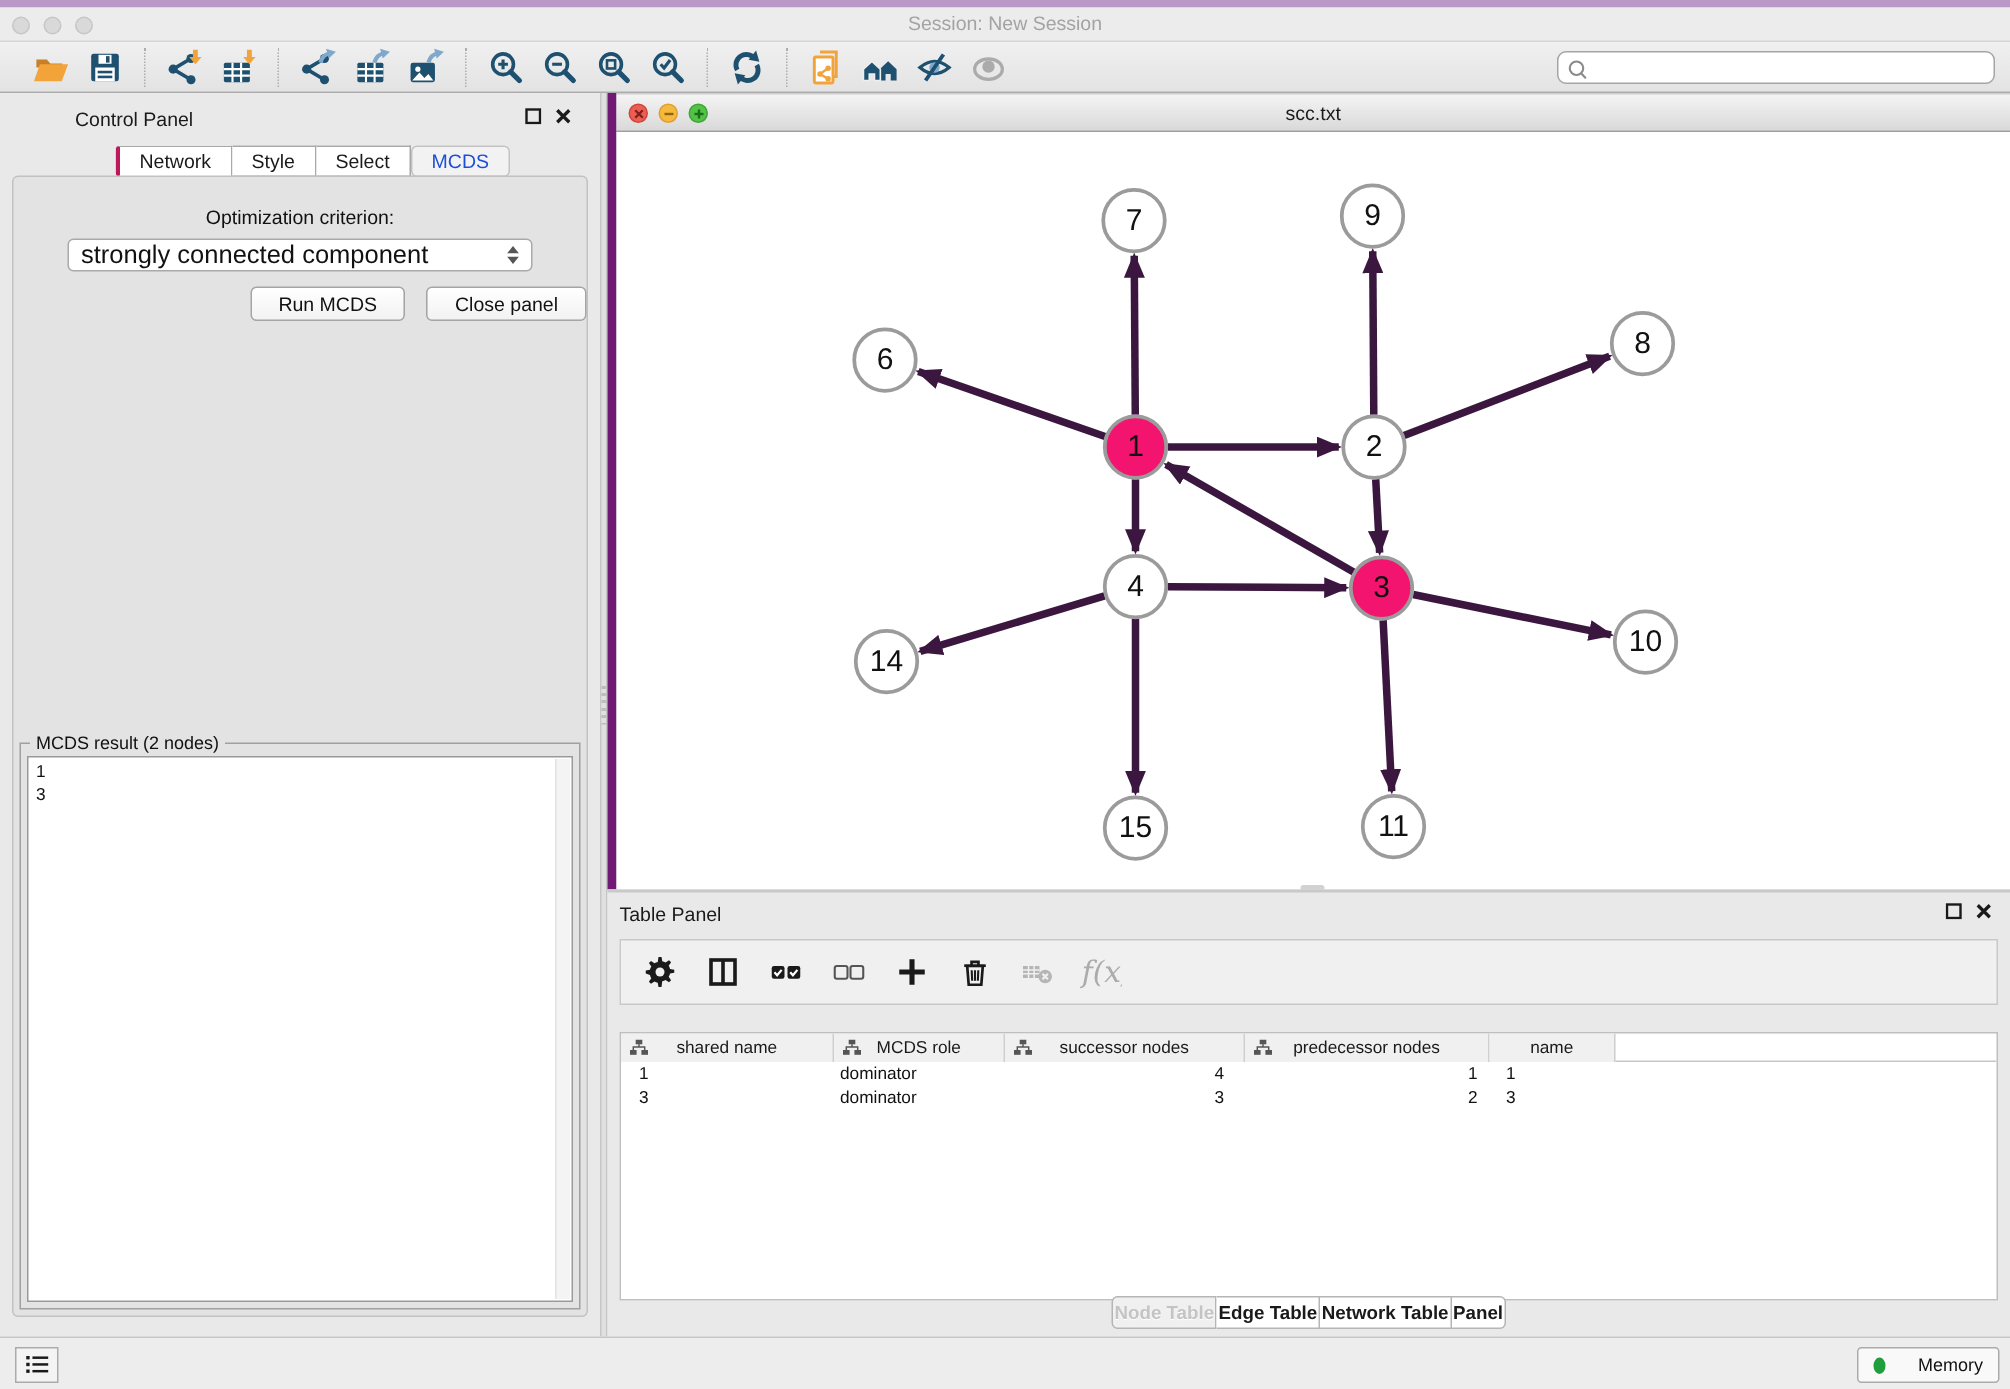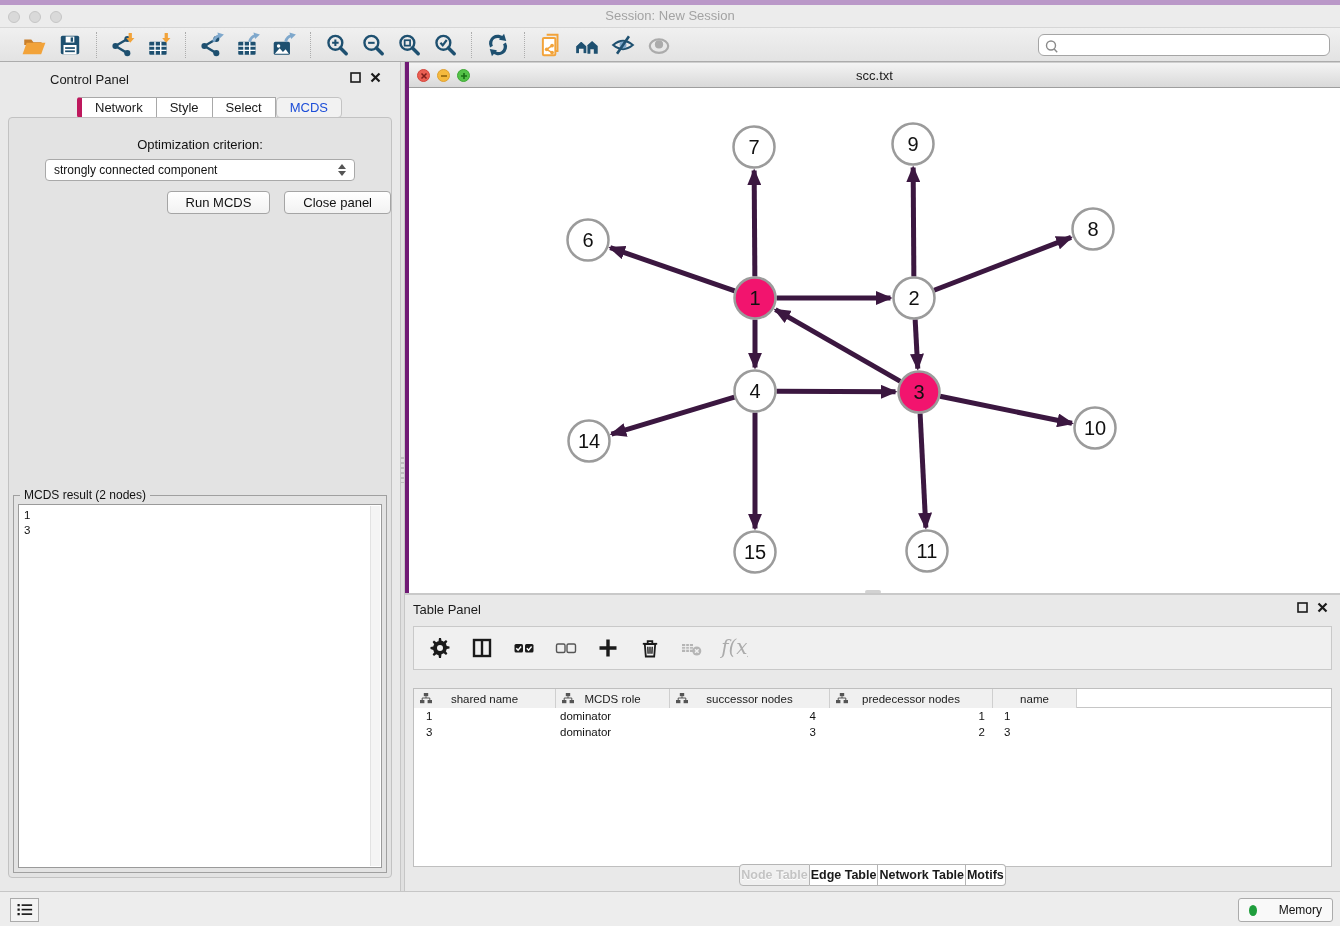--- a/index.html
+++ b/index.html
@@ -25,41 +25,41 @@
   
   .main { position:absolute; top:62px; left:0; width:1340px; height:829px; }
 
   
   .control-panel { position:absolute; top:0; left:0; width:400px; height:829px; background:#E9E9E9; }
   .cp-header { position:absolute; top:0; left:0; right:7px; height:34px;margin-left:36px; }
   .cp-title { position:absolute; left:14px; top:10px; font-size:13px; color:#1A1A1A; }
   .panel-controls { position:absolute; right:12px; top:10px; display:flex; gap:9px; align-items:center; }
   .cp-tabs { position:absolute; top:35px; left:77px; display:flex; }
   .cp-tab { height:21px; background:#FFFFFF; border:1px solid #A8A8A8; border-left:none; font-size:13px; color:#1A1A1A; padding:0 13px; display:flex; align-items:center; cursor:default; }
-  .cp-tab:first-child { border-left:5px solid #be185d; border-radius:3px 0 0 3px; }
+  .cp-tab:first-child { border-left:3px solid #be185d; border-radius:3px 0 0 3px; }
   .cp-tab.active { border:1px solid #C3C3C3; border-radius:4px; color:#1d4ed8; background:#F2F2F2; }
   .cp-body { position:absolute; top:55px; left:8px; right:8px; bottom:13px; background:#E3E3E3; border:1px solid #C2C2C2; border-radius:4px; }
   .opt-label { position:absolute; top:19px; left:0; right:0; text-align:center; font-size:13px; color:#111; }
-  .criterion-select { position:absolute; top:41px; left:36px; width:310px; height:22px; background:#FFFFFF; border:1px solid #A9A9A9; border-radius:4px; font-size:12px; color:#111; display:flex; align-items:center; padding:0 8px; }
+  .criterion-select { position:absolute; top:41px; left:36px; width:310px; height:22px; background:#FFFFFF; border:1px solid #A9A9A9; border-radius:4px; font-size:17px; color:#111; display:flex; align-items:center; padding:0 8px; }
   .criterion-select .spin { margin-left:auto; display:flex; flex-direction:column; gap:2px; align-items:center; }
   .cp-buttons { position:absolute; top:73px; left:0; right:0; display:flex; justify-content:flex-end; gap:14px; }
   .push-btn { height:23px; background:linear-gradient(#FFFFFF,#F2F2F2); border:1px solid #A5A5A5; border-radius:4px; font-size:13px; color:#111; padding:0 18px; font-family:"Liberation Sans",sans-serif; }
   .result-fieldset { position:absolute; top:377px; left:4px; right:4px; height:378px; border:1px solid #A0A0A0; }
   .result-legend { position:absolute; top:-8px; left:6px; background:#E3E3E3; padding:0 4px; font-size:12px; color:#111; }
   .result-box { position:absolute; top:8px; left:4px; right:4px; bottom:4px; background:#FFFFFF; border:1px solid #9A9A9A; }
   .result-text { position:absolute; top:0; left:0; right:12px; bottom:0; font-size:11.5px; color:#111; padding:3px 5px; white-space:pre; line-height:15px; }
   .result-scroll { position:absolute; top:1px; right:1px; bottom:1px; width:10px; background:#F4F4F4; border-left:1px solid #E2E2E2; }
 
   
   .v-divider { position:absolute; top:0; left:400px; width:5px; height:829px; background:#E0E0E0; border-left:1px solid #C6C6C6; border-right:1px solid #C6C6C6; }
   .v-divider .handle { position:absolute; top:395px; left:0; width:3px; height:26px; background:repeating-linear-gradient(#BDBDBD 0 2px, #E0E0E0 2px 5px); }
 
   
   .right-area { position:absolute; top:0; left:405px; width:935px; height:829px; }
-  .net-window { position:absolute; top:0; left:0; width:935px; height:531px; border-left:4px solid #701a75; }
+  .net-window { position:absolute; top:0; left:0; width:935px; height:531px; border-left:6px solid #701a75; }
   .net-titlebar { position:absolute; top:0; left:0; right:0; height:26px; background:linear-gradient(#F4F4F4,#D9D9D9); border-top:1px solid #CFCFCF; border-bottom:1px solid #9E9E9E; }
   .net-title { position:absolute; left:0; right:0; top:5px; text-align:center; font-size:13px; color:#1A1A1A; }
   .lights { position:absolute; left:8px; top:6px; display:flex; gap:7px; }
   .light { width:13px; height:13px; border-radius:50%; display:flex; align-items:center; justify-content:center; }
   .light.red { background:#EA5F52; border:1px solid #D4453C; }
   .light.yellow { background:#F5B93D; border:1px solid #DFA032; }
   .light.green { background:#54C248; border:1px solid #3EA835; }
   .net-canvas { position:absolute; top:26px; left:0; width:935px; height:505px; background:#FFFFFF; }
   .h-splitter-notch { position:absolute; left:456px; bottom:-1px; width:16px; height:4px; background:#D2D2D2; border-radius:2px; }
 
@@ -513,21 +513,21 @@
                 <div class="tp-td" style="width: 160px; padding-right: 14px; text-align: right;">3</div>
                 <div class="tp-td" style="width: 163px; padding-right: 8px; text-align: right;">2</div>
                 <div class="tp-td" style="width: 84px; padding-left: 11px; text-align: left;">3</div>
               </div>
             </div>
         </div>
         <div class="tp-tabs" id="tp-tabs">
             <div class="tp-tab active">Node Table</div>
             <div class="tp-tab">Edge Table</div>
             <div class="tp-tab">Network Table</div>
-            <div class="tp-tab">Motifs</div>
+            <div class="tp-tab">Panel</div>
           </div>
       </div>
 
     </div>
   </div>
 
   <div class="statusbar">
     <div class="sb-list-btn">
       <svg width="20" height="18" viewBox="0 0 24 24">
         <g fill="#1A1A1A">

